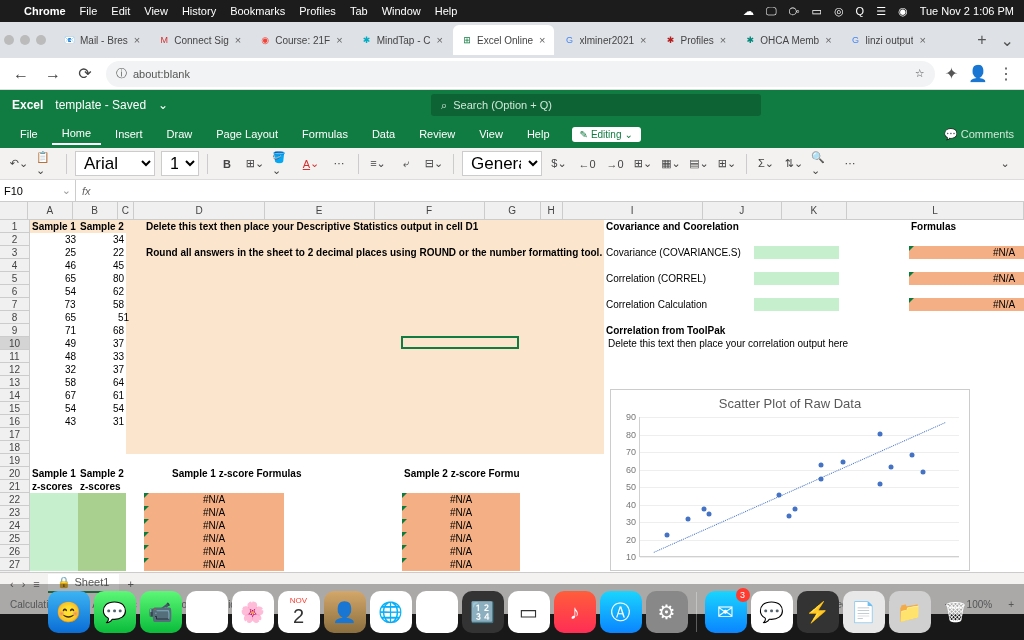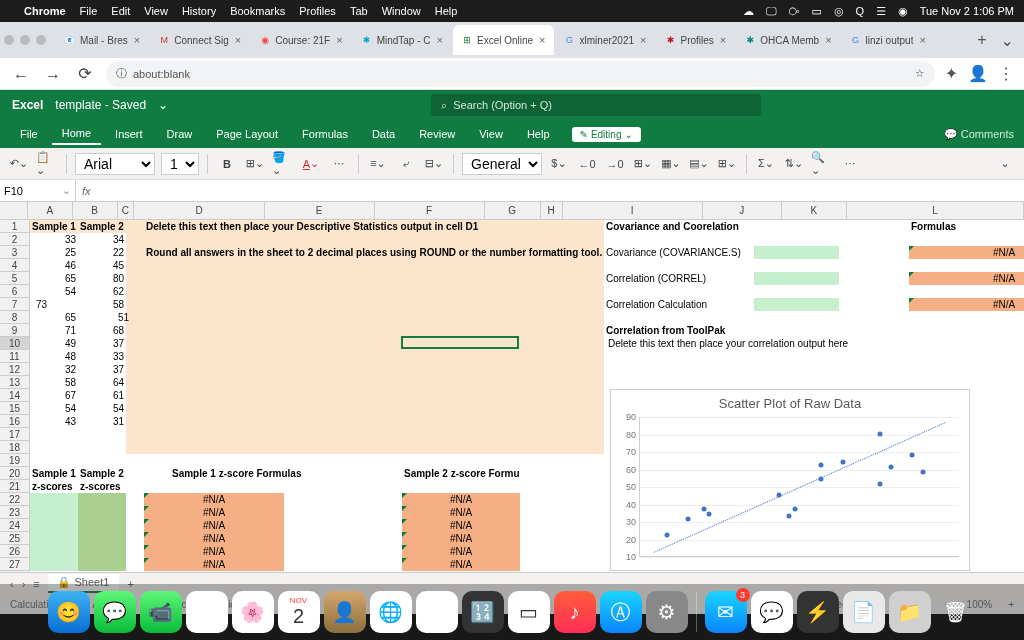--- a/index.html
+++ b/index.html
@@ -18,21 +18,21 @@
 .addr-right{display:flex;gap:10px;align-items:center;color:#555}
 .excel-titlebar{background:#107c41;height:30px;display:flex;align-items:center;padding:0 12px;color:#fff;font-size:12px;gap:12px}
 .excel-search{background:#0d6334;border-radius:3px;height:22px;width:330px;margin-left:auto;margin-right:auto;display:flex;align-items:center;padding:0 10px;font-size:11px;color:#d0e8d8;gap:6px}
 .ribbon-tabs{background:#107c41;height:28px;display:flex;align-items:center;padding:0 10px;color:#fff;font-size:11px;gap:4px}
 .ribbon-tab{padding:4px 10px;cursor:pointer}
 .ribbon-tab.active{border-bottom:2px solid #fff}
 .editing-btn{background:#fff;color:#107c41;padding:2px 8px;border-radius:3px;margin-left:8px;font-size:10px;display:flex;align-items:center;gap:3px}
 .comments-btn{margin-left:auto;font-size:11px;color:#d0e8d8;display:flex;align-items:center;gap:3px}
 .ribbon-tools{background:#f3f2f1;height:32px;display:flex;align-items:center;padding:0 8px;gap:6px;border-bottom:1px solid #ddd;font-size:11px}
 .tool-sep{width:1px;height:20px;background:#ccc;margin:0 2px}
-.tool-select{border:1px solid #ccc;font-size:14px;padding:1px 4px;background:#fff}
+.tool-select{border:1px solid #ccc;font-size:17px;padding:1px 4px;background:#fff}
 .tool-btn{width:22px;height:22px;display:flex;align-items:center;justify-content:center;cursor:pointer;color:#444}
 .formula-bar{background:#fff;height:22px;display:flex;align-items:center;border-bottom:1px solid #ccc;font-size:11px}
 .name-box{width:76px;border-right:1px solid #ccc;padding:0 4px;height:100%;display:flex;align-items:center}
 .fx-label{padding:0 6px;font-style:italic;color:#666}
 .sheet-area{background:#fff;position:relative;height:370px;overflow:hidden}
 .col-headers{display:flex;height:18px;background:#f0f0f0;border-bottom:1px solid #ccc;font-size:10px;color:#444}
 .corner{width:30px;border-right:1px solid #ccc;background:#f0f0f0}
 .col-h{border-right:1px solid #ccc;text-align:center;line-height:18px}
 .grid-body{display:flex;height:352px}
 .row-headers{width:30px;background:#f0f0f0;font-size:10px;color:#444}
@@ -280,21 +280,21 @@
       </div>
     <div class="cells" id="cells">
         <div class="cell beige" style="left: 96px; top: 0px; width: 478px; height: 234px;"></div>
         <div class="cell bold beige" style="left: 0px; top: 0px; width: 48px;">Sample 1</div>
         <div class="cell bold beige" style="left: 48px; top: 0px; width: 48px;">Sample 2</div>
         <div class="cell " style="left: 0px; top: 13px; width: 48px; text-align: right;">33</div>
         <div class="cell " style="left: 0px; top: 26px; width: 48px; text-align: right;">25</div>
         <div class="cell " style="left: 0px; top: 39px; width: 48px; text-align: right;">46</div>
         <div class="cell " style="left: 0px; top: 52px; width: 48px; text-align: right;">65</div>
         <div class="cell " style="left: 0px; top: 65px; width: 48px; text-align: right;">54</div>
-        <div class="cell " style="left: 4px; top: 78px; width: 48px; text-align: left;">73</div>
+        <div class="cell " style="left: 16px; top: 78px; width: 48px; text-align: center;">73</div>
         <div class="cell " style="left: 0px; top: 91px; width: 48px; text-align: right;">65</div>
         <div class="cell " style="left: 0px; top: 104px; width: 48px; text-align: right;">71</div>
         <div class="cell " style="left: 0px; top: 117px; width: 48px; text-align: right;">49</div>
         <div class="cell " style="left: 0px; top: 130px; width: 48px; text-align: right;">48</div>
         <div class="cell " style="left: 0px; top: 143px; width: 48px; text-align: right;">32</div>
         <div class="cell " style="left: 0px; top: 156px; width: 48px; text-align: right;">58</div>
         <div class="cell " style="left: 0px; top: 169px; width: 48px; text-align: right;">67</div>
         <div class="cell " style="left: 0px; top: 182px; width: 48px; text-align: right;">54</div>
         <div class="cell " style="left: 0px; top: 195px; width: 48px; text-align: right;">43</div>
         <div class="cell " style="left: 48px; top: 13px; width: 48px; text-align: right;">34</div>

